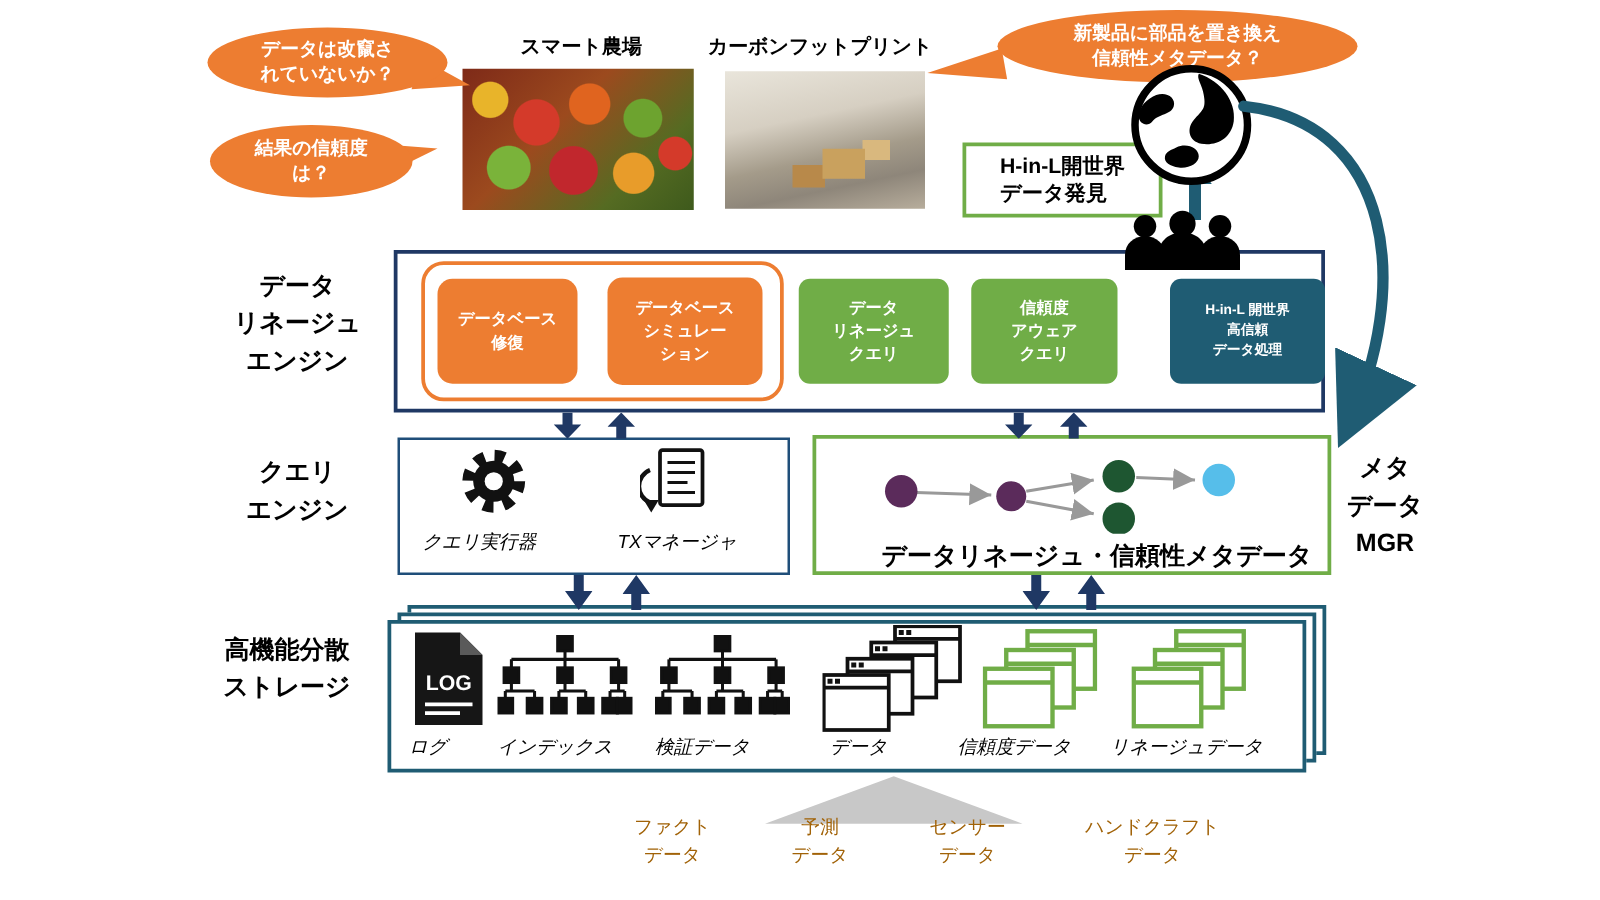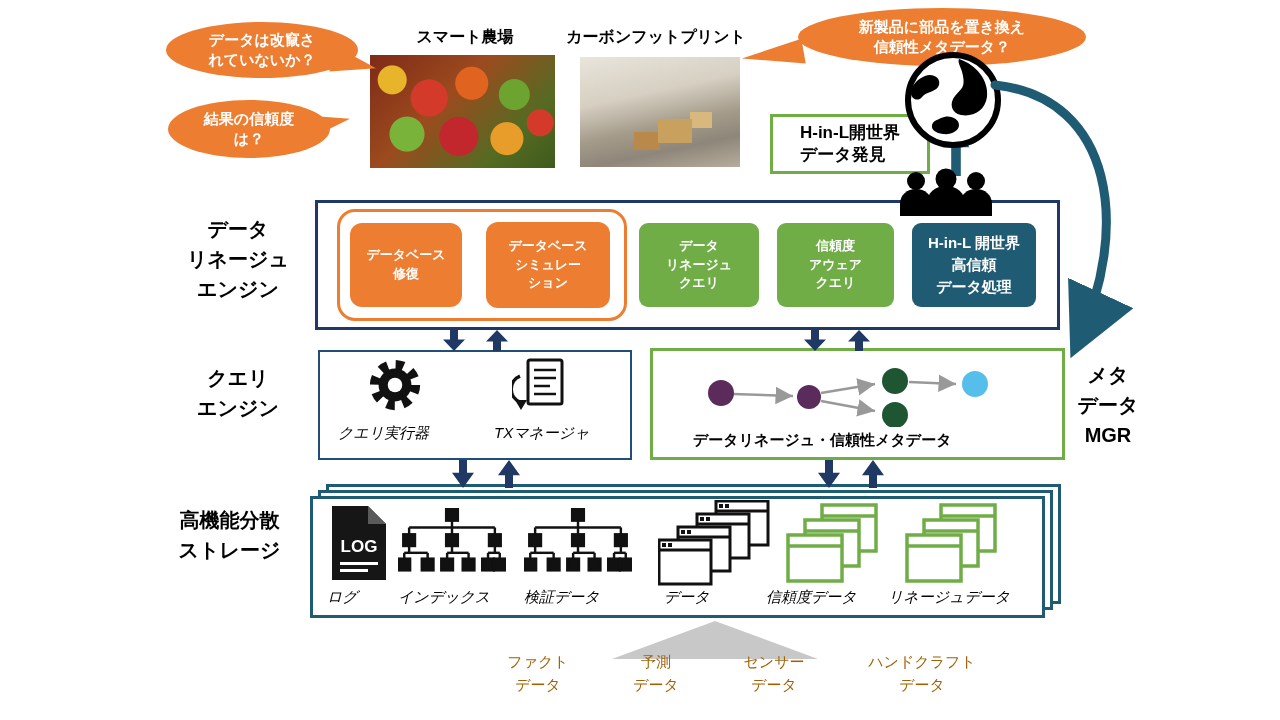--- a/index.html
+++ b/index.html
@@ -43,24 +43,24 @@
   .frame-thin  { position:absolute; border:2px solid #1F4E79; background:#fff; }
   .frame-green { position:absolute; border:3px solid #70AD47; background:#fff; }
   .frame-teal  { position:absolute; border:3px solid #1F5C73; background:#fff; }
 
   .group-orange { position:absolute; border:3px solid #ED7D31; border-radius:18px; background:#fff; }
 
   .btn { position:absolute; color:#fff; font-weight:bold; font-size:13px; line-height:1.45;
     display:flex; align-items:center; justify-content:center; text-align:center; white-space:pre-line; }
   .btn-orange { background:#ED7D31; border-radius:12px; }
   .btn-green  { background:#70AD47; border-radius:9px; }
-  .btn-teal   { background:#1F5C73; border-radius:9px; font-size:15px; }
+  .btn-teal   { background:#1F5C73; border-radius:9px; font-size:11px;margin-left:24px; }
 
   .small-label { position:absolute; font-size:15px; color:#000; text-align:left;font-style:italic; }
-  .meta-caption { position:absolute; font-weight:bold; font-size:15px; color:#000; text-align:left;margin-left:40px; }
+  .meta-caption { position:absolute; font-weight:bold; font-size:20px; color:#000; text-align:center;margin-left:40px; }
 
   .gray-src { position:absolute; font-size:15px; color:#a16207; text-align:center;
     white-space:pre-line; line-height:1.5; }
 
   .triangle-up { position:absolute; width:0; height:0;
     border-left:103px solid transparent; border-right:103px solid transparent;
     border-bottom:38px solid #C8C8C8; }
 
   svg { display:block; }
   .overlay { pointer-events:none; z-index:6; }

